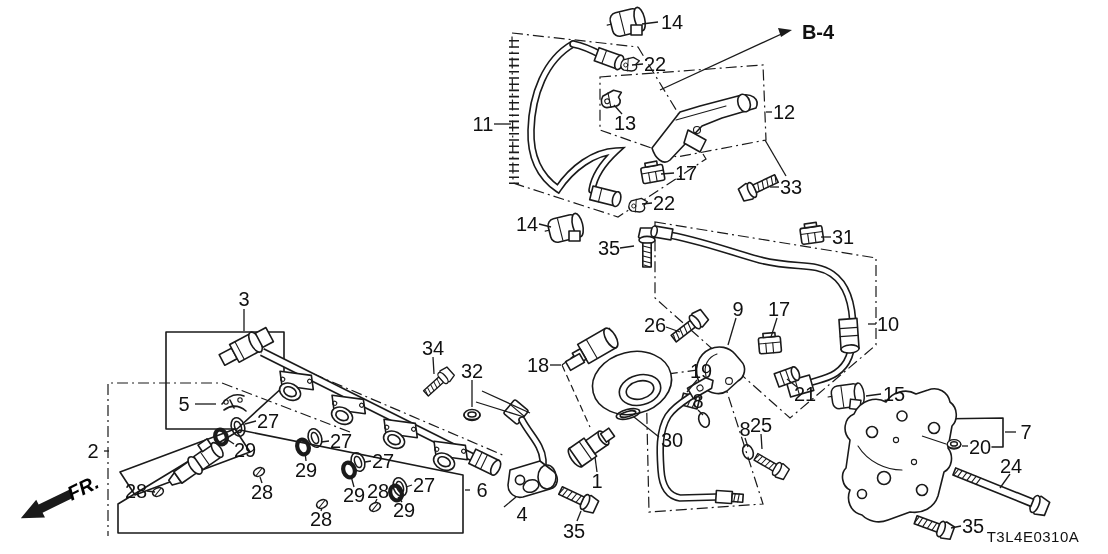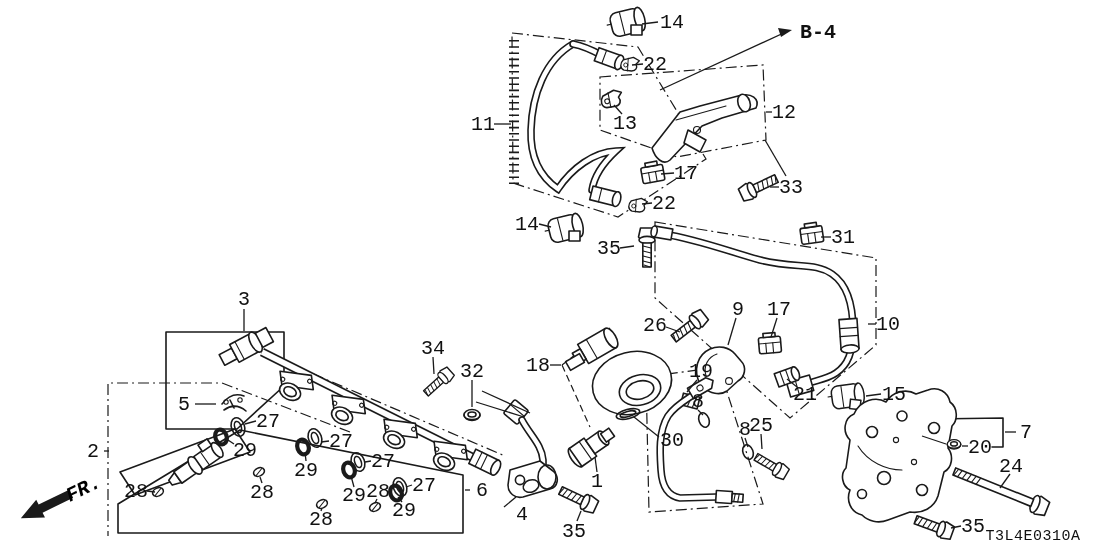--- a/index.html
+++ b/index.html
@@ -1,17 +1,17 @@
 <!DOCTYPE html>
 <html><head>
 <meta charset="utf-8">
 <style>
   html,body{margin:0;padding:0;background:#fff;}
   #stage{position:relative;width:1108px;height:554px;background:#ffffff;overflow:hidden;
-         font-family:Liberation Mono, monospace;}
+         font-family:Liberation Sans, sans-serif;}
   svg{position:absolute;left:0;top:0;}
   .ln{stroke:#1a1a1a;stroke-width:1.6;fill:none;stroke-linecap:round;stroke-linejoin:round;}
   .th{stroke:#1a1a1a;stroke-width:1.1;fill:none;stroke-linecap:round;}
   .w{fill:#ffffff;stroke:#1a1a1a;stroke-width:1.6;stroke-linejoin:round;}
   .dk{fill:#1a1a1a;stroke:none;}
   .hoseO{stroke:#1a1a1a;stroke-width:7.6;fill:none;stroke-linecap:round;}
   .hoseI{stroke:#ffffff;stroke-width:4.4;fill:none;stroke-linecap:round;}
   .railO{stroke:#1a1a1a;stroke-width:9;fill:none;stroke-linecap:butt;}
   .railI{stroke:#ffffff;stroke-width:5.6;fill:none;stroke-linecap:butt;}
   .dd{stroke:#1a1a1a;stroke-width:1.2;fill:none;stroke-dasharray:11 4 2 4;}

